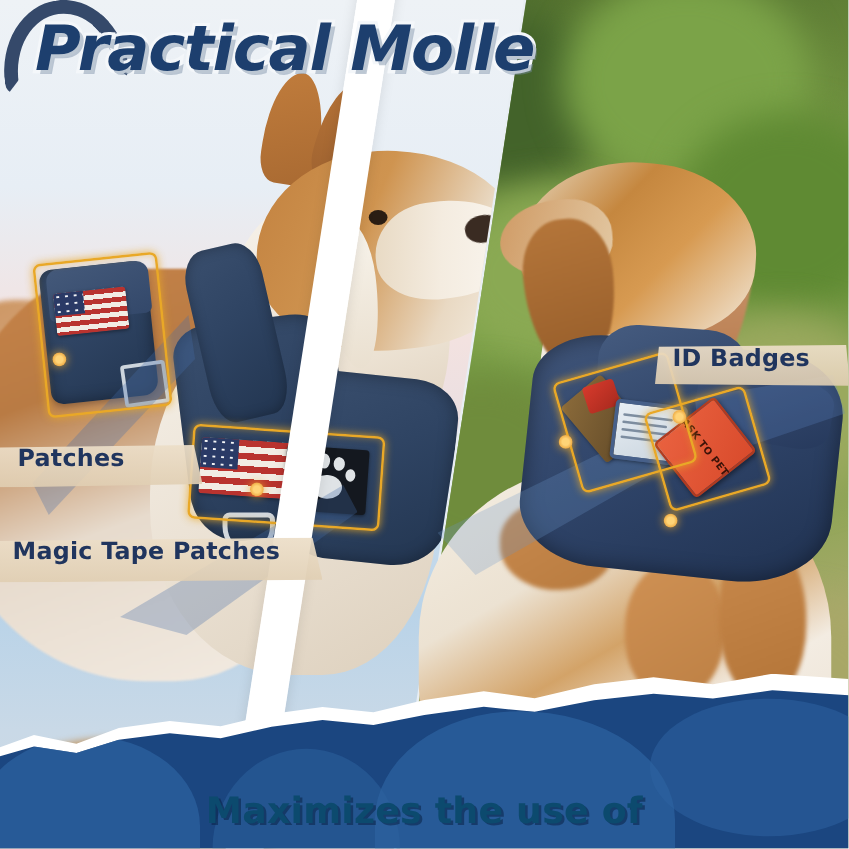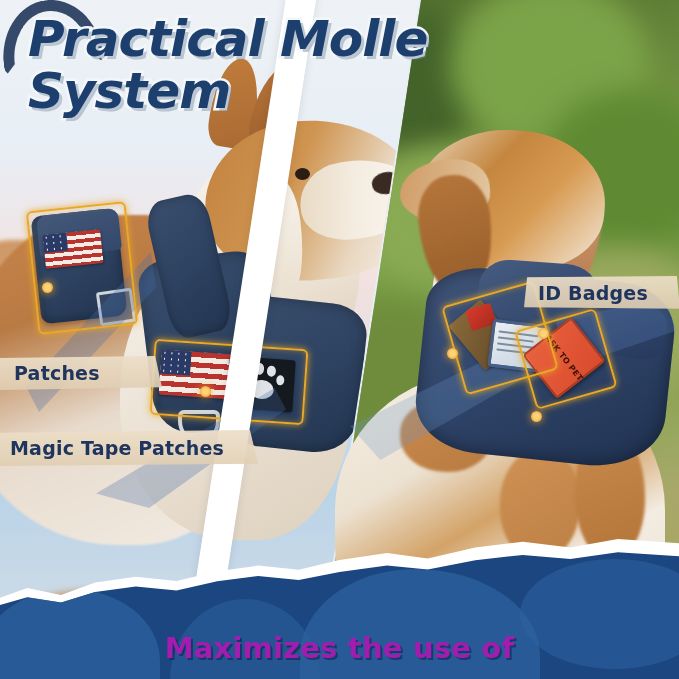--- a/index.html
+++ b/index.html
@@ -179,21 +179,21 @@
 
   
   #title{position:absolute;left:28px;top:14px;z-index:40;}
   .tline{font-family:"DejaVu Sans",sans-serif;font-weight:bold;font-style:italic;
     font-size:50px;line-height:50px;color:#1d3f6e;letter-spacing:-1px;
     -webkit-text-stroke:5px #f4f7fa;paint-order:stroke fill;
     text-shadow:3px 3px 0 rgba(120,140,165,.45);}
   .tline.l2{margin-top:2px;}
 
   
-  .band{position:absolute;z-index:45;display:flex;align-items:center;
+  .band{position:absolute;z-index:45;display:flex;
     background:linear-gradient(180deg,rgba(236,222,200,.93),rgba(224,206,178,.90));
     box-shadow:0 1px 2px rgba(0,0,0,.12);}
   .band span{font-family:"DejaVu Sans",sans-serif;font-weight:bold;color:#20355e;
     font-size:19px;letter-spacing:.2px;white-space:nowrap;}
   #band-pouches{left:-10px;top:356px;width:148px;height:34px;padding-left:24px;
     clip-path:polygon(0 6%,96% 0,100% 92%,3% 100%);}
   #band-magic{left:-10px;top:430px;width:248px;height:36px;padding-left:20px;
     clip-path:polygon(0 8%,97% 0,100% 94%,2% 100%);}
   #band-id{left:524px;top:276px;width:142px;height:34px;padding-left:14px;
     clip-path:polygon(2% 4%,98% 0,100% 96%,0 92%);}
@@ -208,21 +208,21 @@
   #bottom-white{position:absolute;left:0;bottom:0;width:679px;height:140px;z-index:49;
     background:#ffffff;
     clip-path:polygon(0 42%,4% 35%,9% 40%,14% 31%,20% 27%,26% 30%,32% 23%,38% 19%,
       44% 22%,50% 15%,57% 10%,63% 14%,70% 6%,77% 2%,84% 6%,91% 0,100% 3%,100% 100%,0 100%);}
   .bblob{position:absolute;background:#2d63a0;opacity:.72;}
   #bblob1{left:-20px;bottom:-30px;width:180px;height:120px;border-radius:50% 50% 0 0/60% 60% 0 0;}
   #bblob2{left:300px;bottom:-40px;width:240px;height:150px;border-radius:48% 52% 0 0/58% 58% 0 0;}
   #bblob3{left:520px;bottom:10px;width:190px;height:110px;border-radius:50%;opacity:.55;}
   #bblob4{left:170px;bottom:-50px;width:150px;height:130px;border-radius:50% 50% 0 0/62% 62% 0 0;opacity:.5;}
   #bottom-text{position:absolute;left:0;right:0;bottom:14px;text-align:center;z-index:55;}
-  .bline{font-family:"DejaVu Sans",sans-serif;font-weight:bold;color:#a21caf;
+  .bline{font-family:"DejaVu Sans",sans-serif;font-weight:bold;color:#0c4a6e;
     font-size:29px;line-height:34px;letter-spacing:.2px;
     text-shadow:2px 2px 0 rgba(10,35,70,.55);}
 </style>
 </head>
 <body>
 
 <div id="stage">
 
   <div class="panel" id="panel-left">
     <div class="sand" style="left:-30px;top:590px;width:260px;height:120px;background:linear-gradient(160deg,#c8a273,#a8845a);"></div>
@@ -320,21 +320,20 @@
   <div id="gold-right1"></div>
   <div id="gold-right2"></div>
   <div class="goldnode" style="left:447px;top:348px;"></div>
   <div class="goldnode" style="left:538px;top:328px;"></div>
   <div class="goldnode" style="left:531px;top:411px;"></div>
 
   <div id="divider"></div>
 
   <div id="title">
     <div class="tline l1">Practical Molle</div>
-    <div class="tline l2">System</div>
   </div>
 
   <div class="band" id="band-pouches">
     <span>Patches</span>
   </div>
   <div class="band" id="band-magic">
     <span>Magic Tape Patches</span>
   </div>
   <div class="band" id="band-id">
     <span>ID Badges</span>

